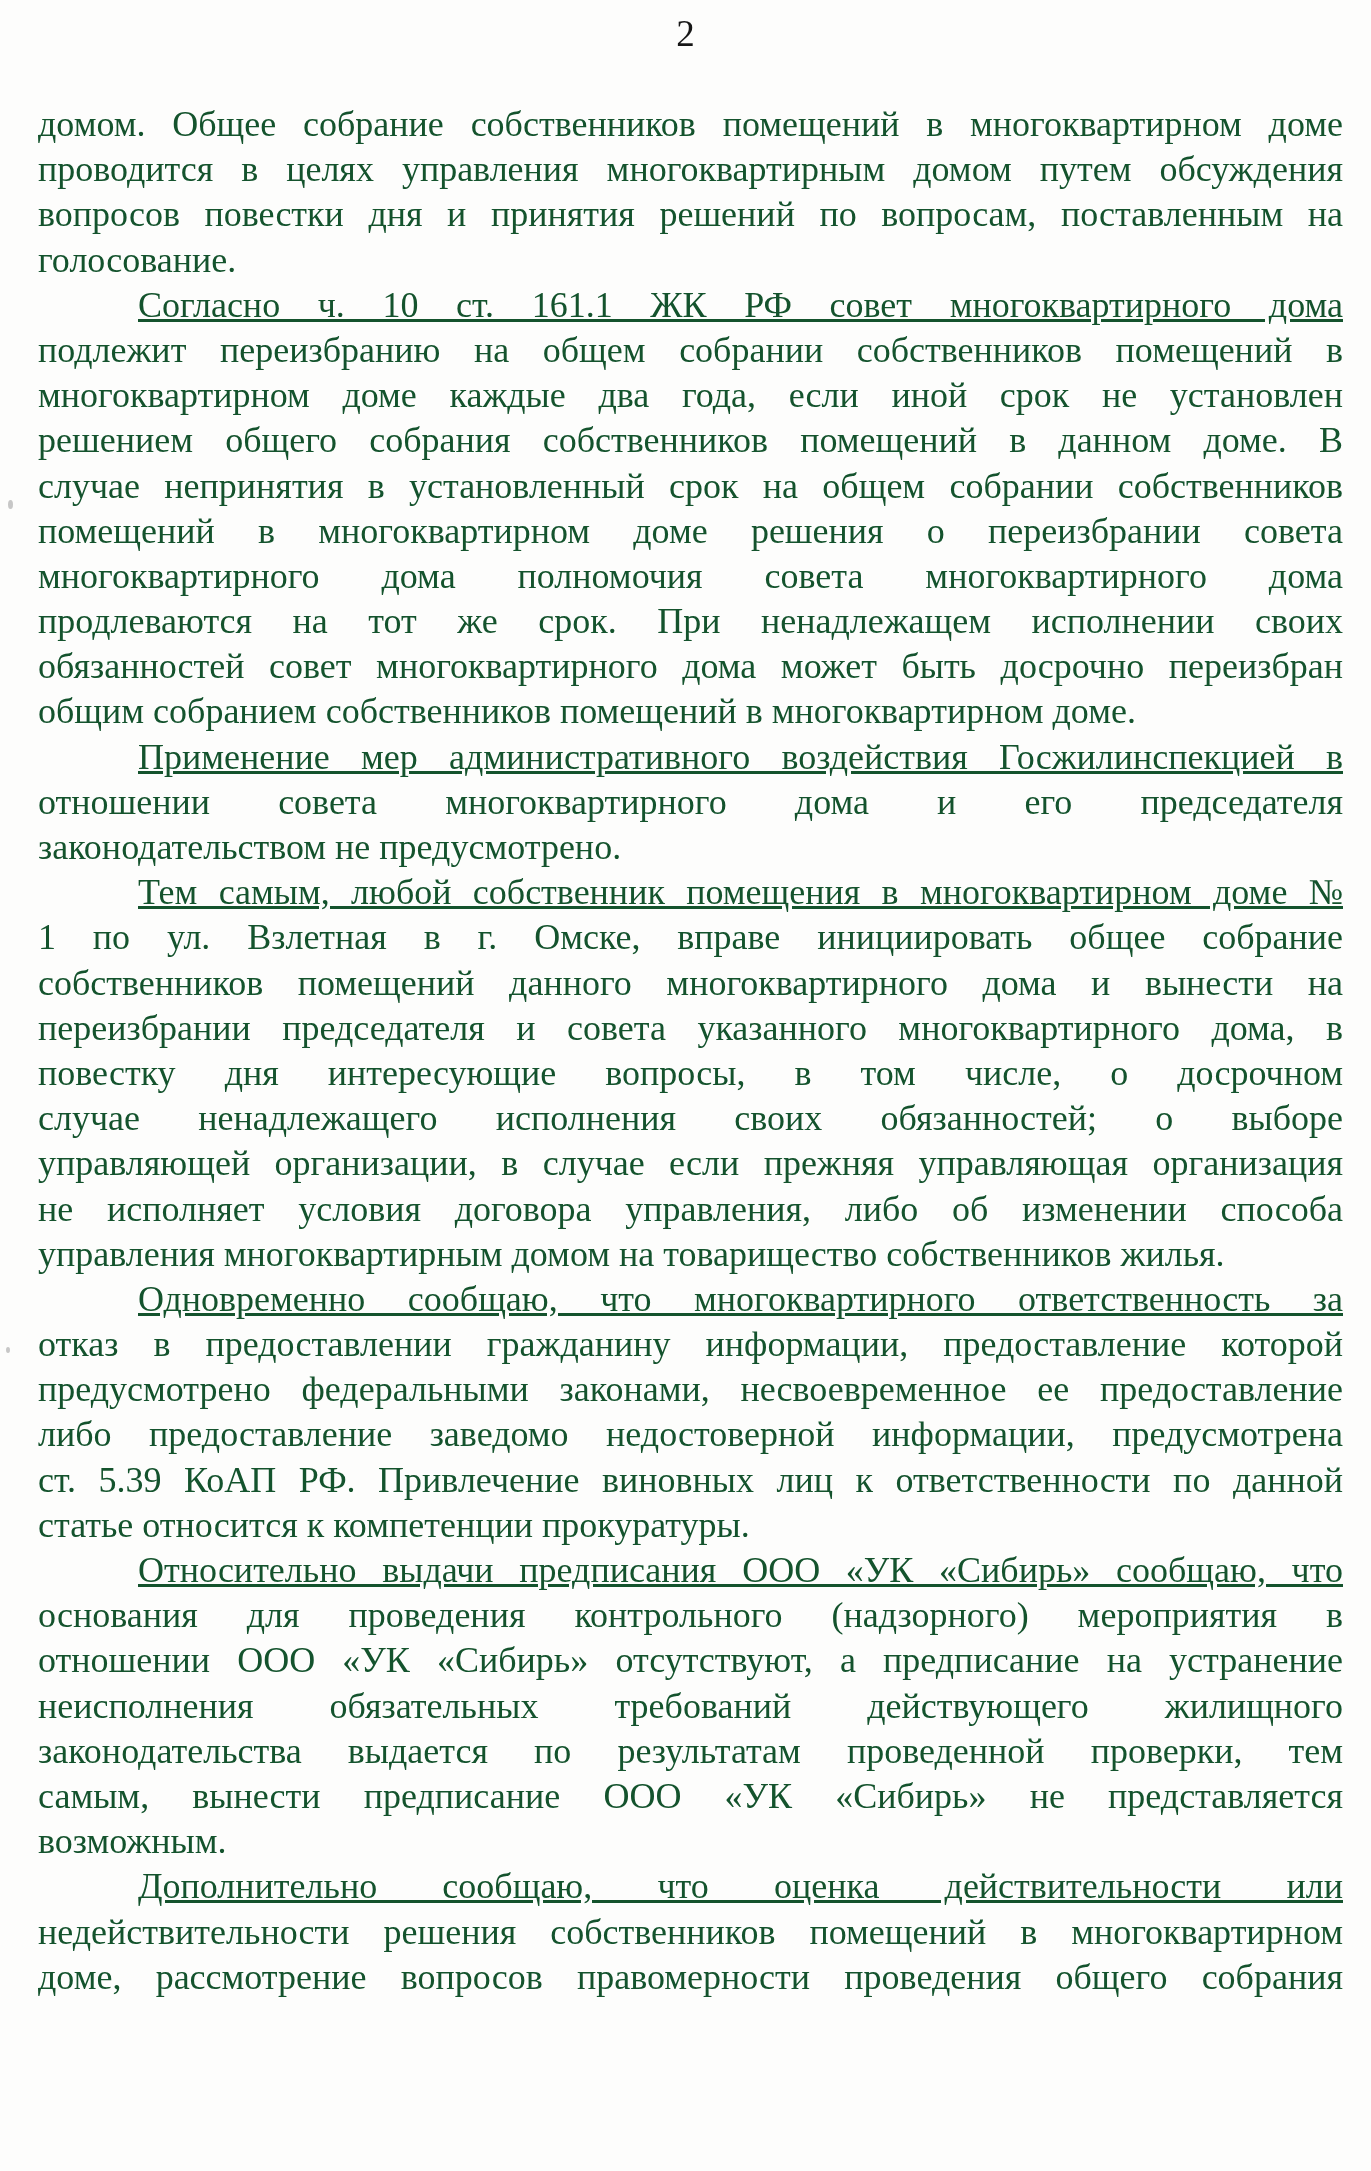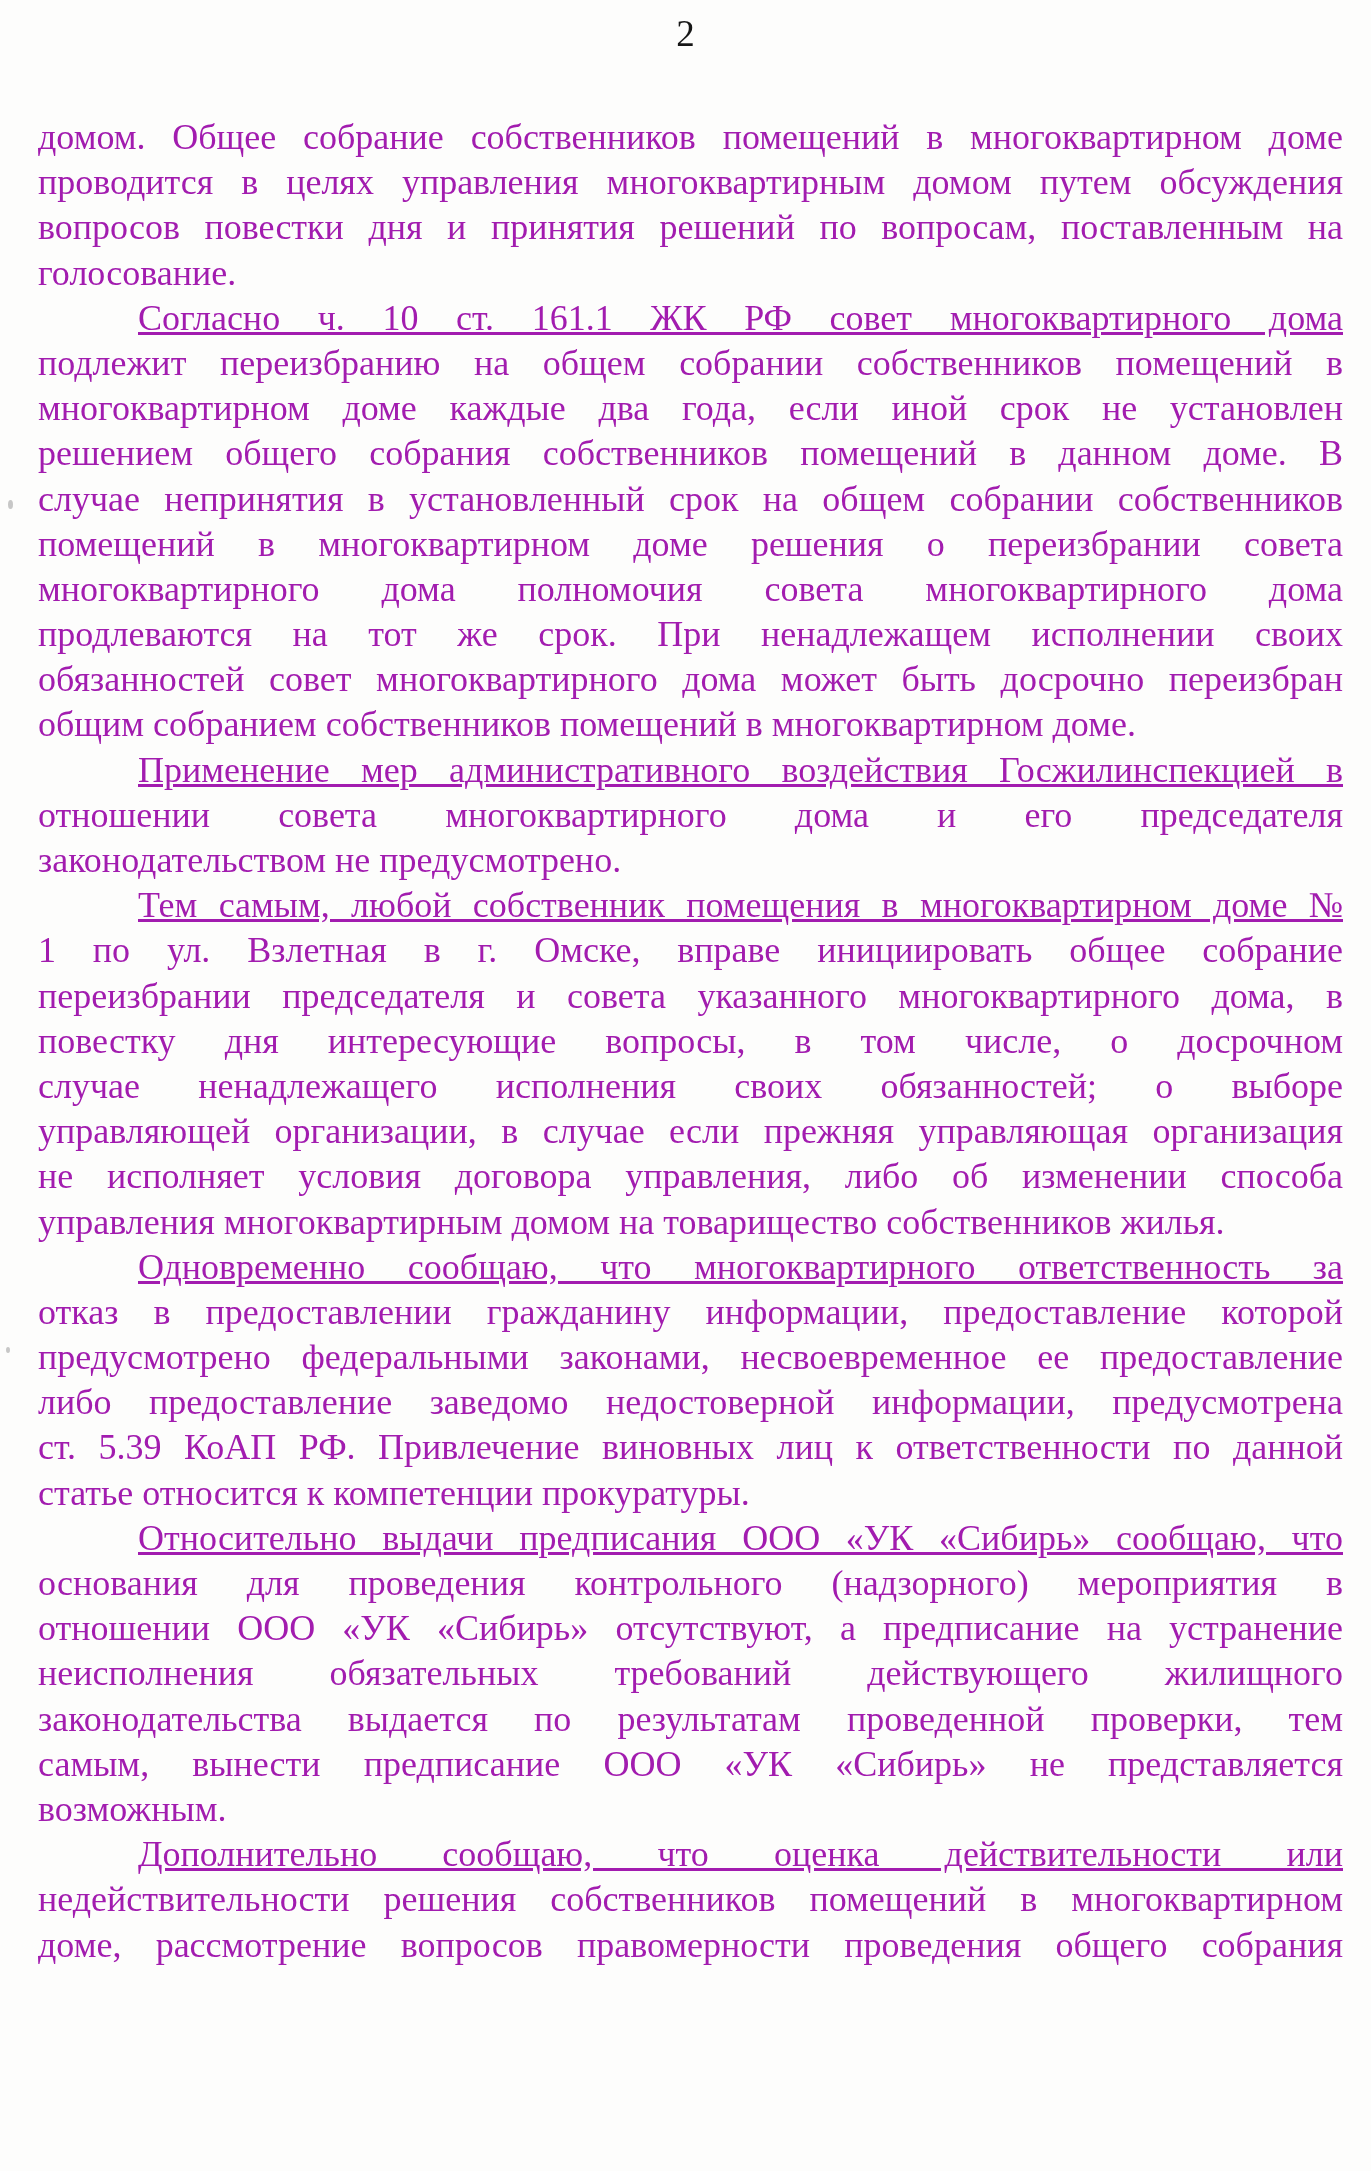--- a/index.html
+++ b/index.html
@@ -53,21 +53,21 @@
   }
   .speck.s1 { left: 8px;  top: 500px;  width: 5px; height: 9px; }
   .speck.s2 { left: 6px;  top: 1347px; width: 4px; height: 6px; }
 </style>
 </head>
 <body>
 
 <div id="page" style="background: rgb(253, 253, 252);">
   <div class="page-number">2</div>
 
-  <div class="content" style="color: #a21caf; margin-top: 13px;">
+  <div class="content" style="color: #14532d;">
       <div class="paragraph">
         <div class="line jl">домом. Общее собрание собственников помещений в многоквартирном доме</div>
         <div class="line jl">проводится в целях управления многоквартирным домом путем обсуждения</div>
         <div class="line jl">вопросов повестки дня и принятия решений по вопросам, поставленным на</div>
         <div class="line">голосование.</div>
       </div>
       <div class="paragraph">
         <div class="line jl indent">Согласно ч. 10 ст. 161.1 ЖК РФ совет многоквартирного дома</div>
         <div class="line jl">подлежит переизбранию на общем собрании собственников помещений в</div>
         <div class="line jl">многоквартирном доме каждые два года, если иной срок не установлен</div>
@@ -80,20 +80,21 @@
         <div class="line">общим собранием собственников помещений в многоквартирном доме.</div>
       </div>
       <div class="paragraph">
         <div class="line jl indent">Применение мер административного воздействия Госжилинспекцией в</div>
         <div class="line jl">отношении совета многоквартирного дома и его председателя</div>
         <div class="line">законодательством не предусмотрено.</div>
       </div>
       <div class="paragraph">
         <div class="line jl indent">Тем самым, любой собственник помещения в многоквартирном доме №</div>
         <div class="line jl">1 по ул. Взлетная в г. Омске, вправе инициировать общее собрание</div>
+        <div class="line jl">собственников помещений данного многоквартирного дома и вынести на</div>
         <div class="line jl">переизбрании председателя и совета указанного многоквартирного дома, в</div>
         <div class="line jl">повестку дня интересующие вопросы, в том числе, о досрочном</div>
         <div class="line jl">случае ненадлежащего исполнения своих обязанностей; о выборе</div>
         <div class="line jl">управляющей организации, в случае если прежняя управляющая организация</div>
         <div class="line jl">не исполняет условия договора управления, либо об изменении способа</div>
         <div class="line">управления многоквартирным домом на товарищество собственников жилья.</div>
       </div>
       <div class="paragraph">
         <div class="line jl indent">Одновременно сообщаю, что многоквартирного ответственность за</div>
         <div class="line jl">отказ в предоставлении гражданину информации, предоставление которой</div>

